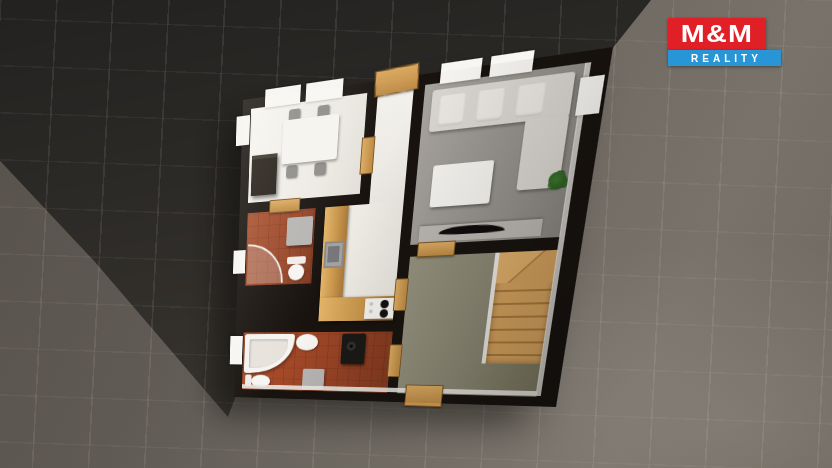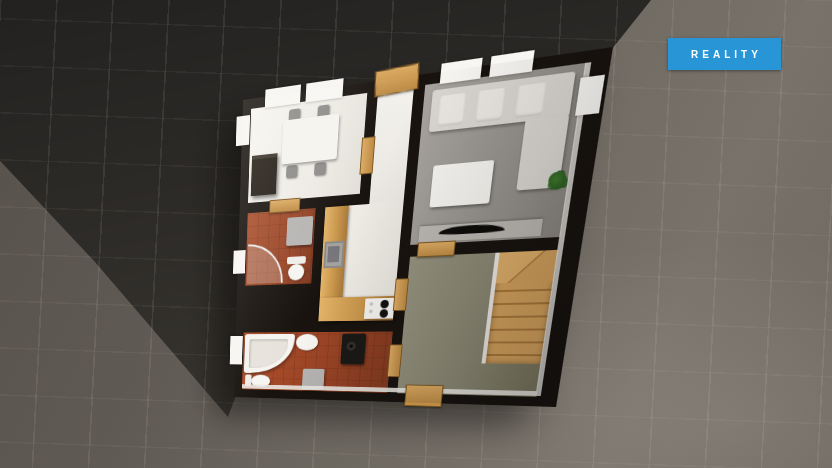--- a/index.html
+++ b/index.html
@@ -70,21 +70,21 @@
   .stairs-winder{left:0;top:0;width:100%;height:30px;background:linear-gradient(135deg,#dfae6a 0 48%,#a97637 50%,#d3a15e 52% 100%);}
   .stairs-edge{background:#ece9e4;}
 
   .light-overlay{inset:0;pointer-events:none;background:linear-gradient(115deg,rgba(255,255,244,0.16) 0%,rgba(255,255,255,0) 38%,rgba(0,0,0,0.10) 70%,rgba(0,0,0,0.24) 100%);}
 
   
   .logo{left:668px;top:18px;width:120px;height:52px;}
   .logo-red{left:0;top:0;width:98px;height:32px;background:#e01f26;display:flex;align-items:center;justify-content:center;
     box-shadow:0 1px 3px rgba(0,0,0,0.4);}
   .logo-red span{position:static;color:#fff;font-weight:bold;font-size:23px;letter-spacing:1px;transform:scaleX(1.25);}
-  .logo-blue{left:0;top:20px;width:113px;height:32px;background:#2795d6;display:flex;align-items:center;justify-content:center;
+  .logo-blue{left:0;top:32px;width:113px;height:16px;background:#2795d6;display:flex;align-items:center;justify-content:center;
     box-shadow:0 1px 3px rgba(0,0,0,0.4);}
   .logo-blue span{position:static;color:#fff;font-weight:bold;font-size:10px;letter-spacing:4px;padding-left:4px;}
 </style>
 </head>
 <body>
 
 <div class="stage">
 
   <div class="ground-base"></div>
   <div class="cast-shadow"></div>
@@ -176,18 +176,21 @@
     <div class="door" style="left:36px;top:106px;width:36px;height:14px;"></div>
     <div class="door" style="left:204px;top:160px;width:38px;height:15px;"></div>
     <div class="door-v" style="left:184px;top:196px;width:14px;height:34px;"></div>
     <div class="door-v" style="left:184px;top:266px;width:14px;height:36px;"></div>
     <div class="door" style="left:206px;top:310px;width:40px;height:24px;"></div>
 
     <div class="light-overlay"></div>
   </div>
 
   <div class="logo">
+    <div class="logo-red">
+      <span>M&amp;M</span>
+    </div>
     <div class="logo-blue">
       <span>REALITY</span>
     </div>
   </div>
 
 </div>
 
 </body></html>

